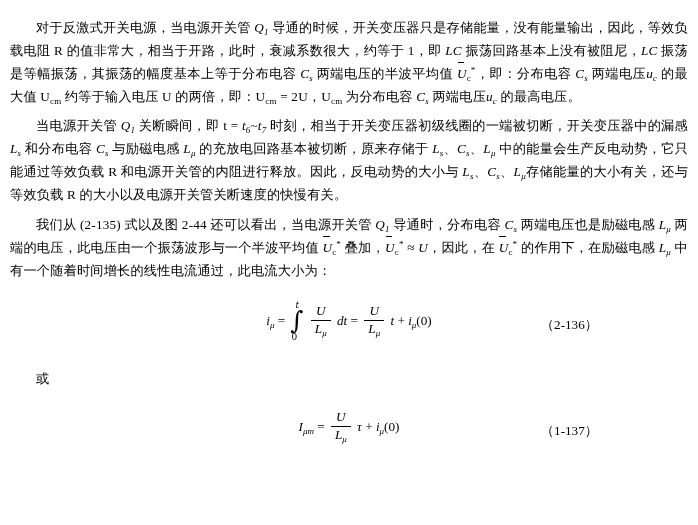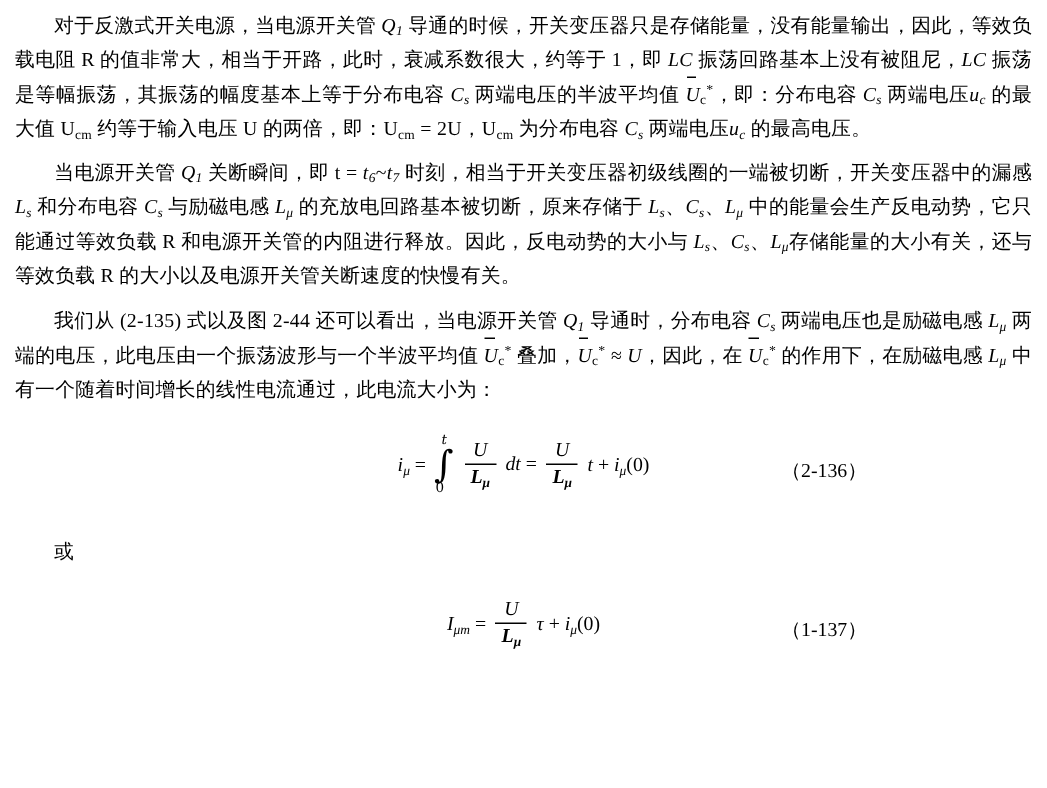--- a/index.html
+++ b/index.html
@@ -23,21 +23,21 @@
   }
   .para {
     font-size: 13.2px;
     line-height: 1.72;
     text-align: justify;
     text-justify: inter-ideograph;
     margin: 0 10px 0 10px;
     letter-spacing: 0.2px;
   }
   .para.first {
-    padding-top: 6px;
+    padding-top: 17px;
   }
   .para + .para {
     margin-top: 7px;
   }
   .indent {
     display: inline-block;
     width: 26px;
   }
   
   .it {
@@ -79,42 +79,41 @@
   }
   .eqrow .eqbody {
     position: absolute;
     left: 0;
     right: 0;
     text-align: center;
     font-size: 13.2px;
   }
   .eqno {
     position: absolute;
-    right: 120px;
+    right: 100px;
     top: 12px;
     font-size: 13.2px;
   }
   .frac {
     display: inline-block;
     vertical-align: middle;
     text-align: center;
     margin: 0 3px;
     line-height: 1.12;
   }
   .frac .num {
     display: block;
     padding: 0 4px 1px 4px;
     border-bottom: 1px solid #000;
     font-style: italic;
   }
   .frac .den {
     display: block;
     padding: 1px 4px 0 4px;
     font-style: italic;
-    font-weight: bold;
   }
   .intsym {
     display: inline-block;
     position: relative;
     font-size: 25px;
     line-height: 0.8;
     vertical-align: middle;
     font-family: "DejaVu Serif", serif;
     margin: 0 1px 0 2px;
   }

